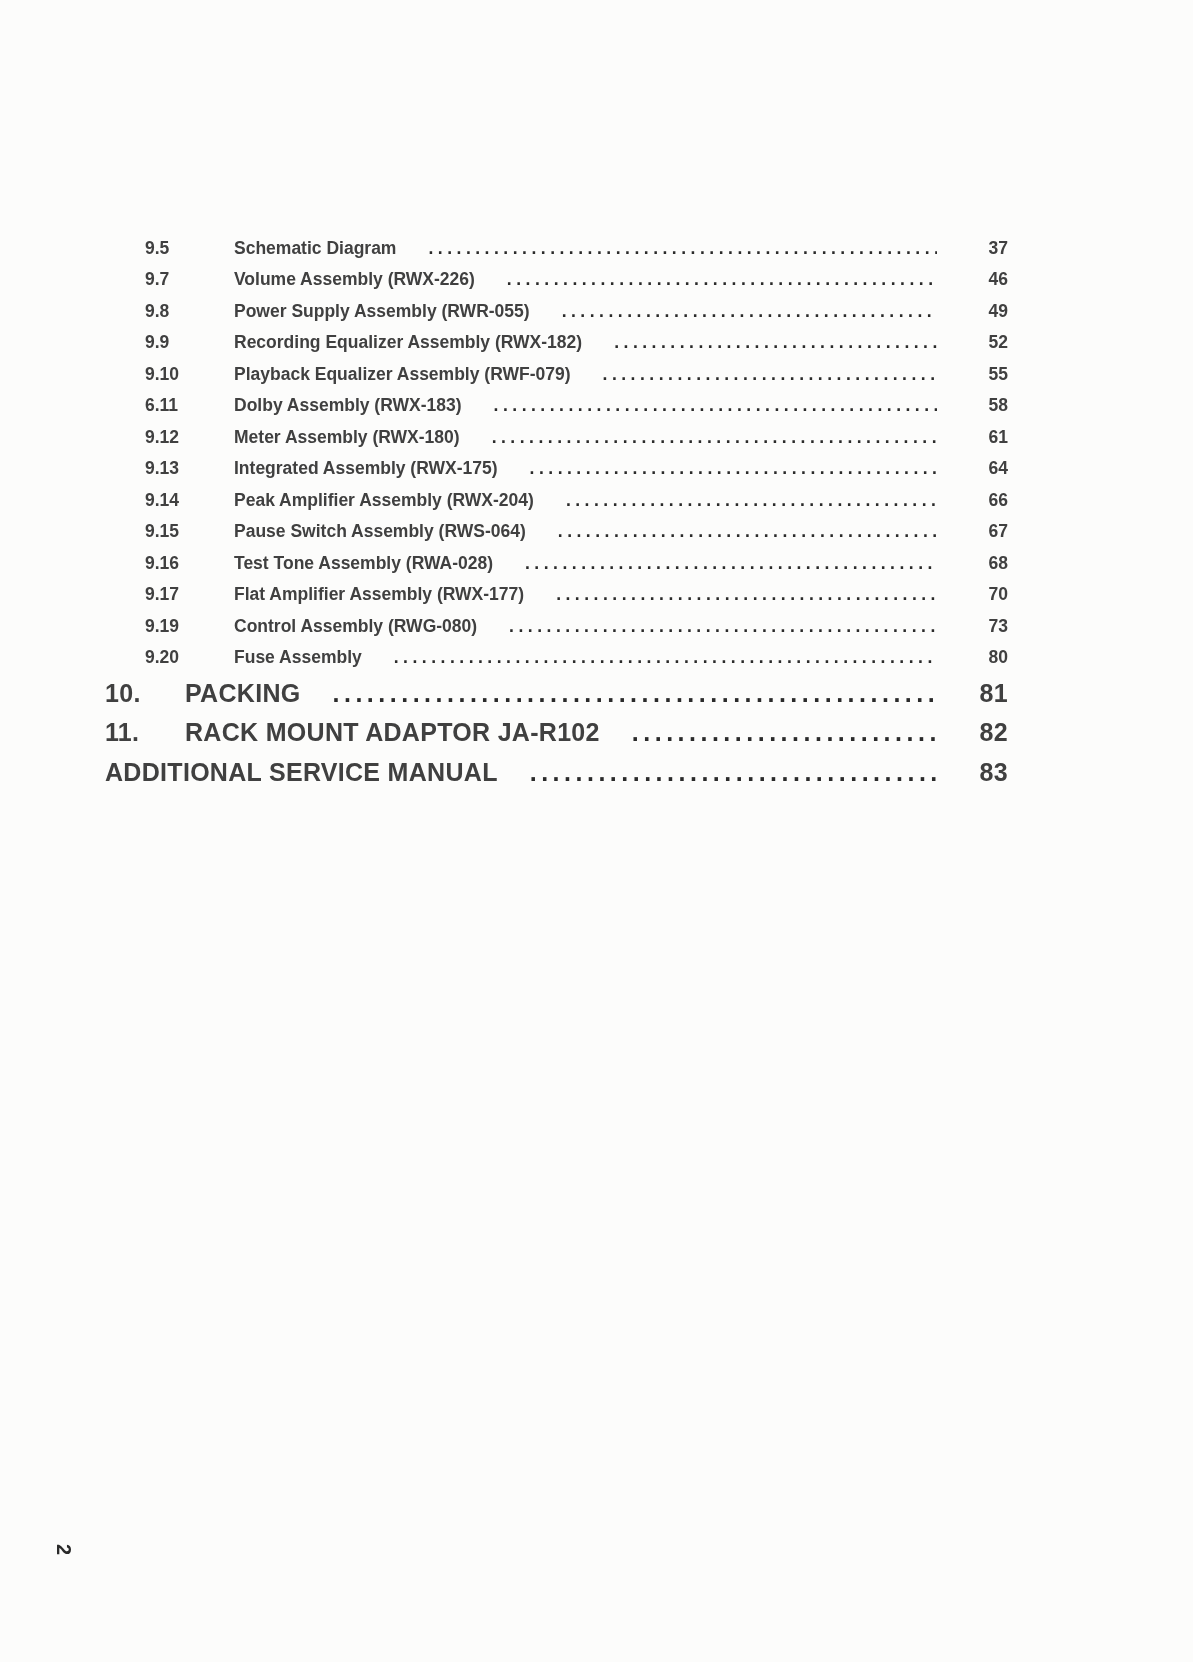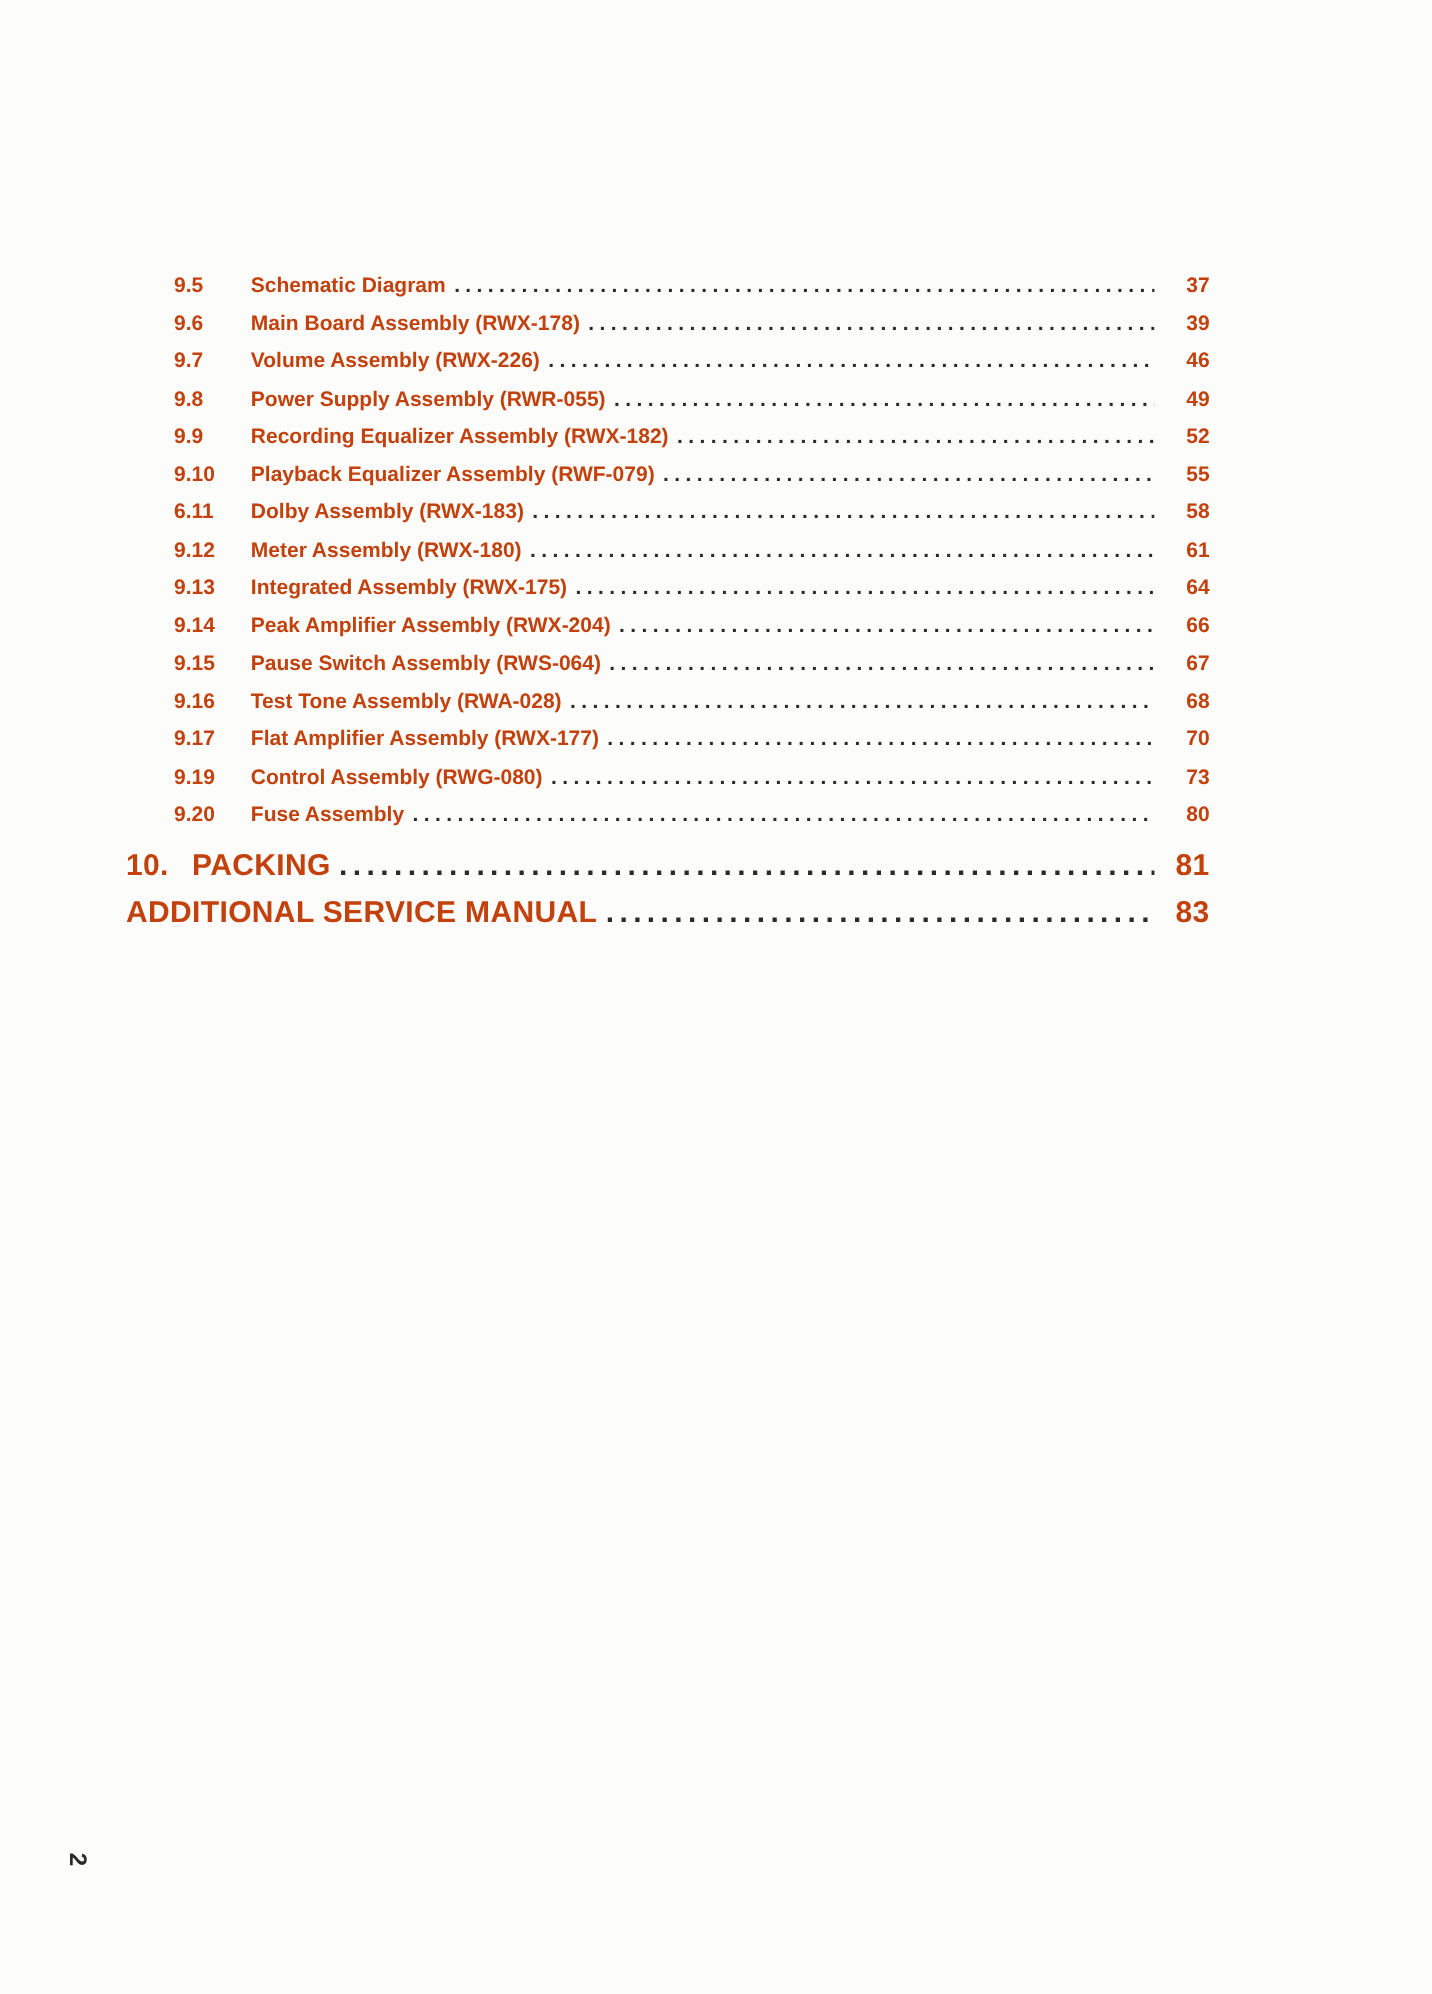--- a/index.html
+++ b/index.html
@@ -22,23 +22,24 @@
 
   .toc {
     position: absolute;
     left: 105px;
     top: 227px;
     width: 903px;
   }
 
   .toc-row {
     display: flex;
-    align-items: flex-start;
+    align-items: flex-end;
     font-weight: 700;
-    color: #c2410c;
+    color: #404040;
+    gap: 25px;
   }
 
   .toc-row.sub {
     height: 31.5px;
     font-size: 17.5px;
     padding-left: 40px;
   }
 
   .toc-row.main,
   .toc-row.top {
@@ -101,26 +102,20 @@
 <div class="page">
 
   <div class="toc" id="toc">
   <div class="toc-row sub">
     <span class="num">9.5</span>
     <span class="title">Schematic Diagram</span>
     <span class="leader"></span>
     <span class="pg">37</span>
   </div>
 
-  <div class="toc-row sub">
-    <span class="num">9.6</span>
-    <span class="title">Main Board Assembly (RWX-178)</span>
-    <span class="leader"></span>
-    <span class="pg">39</span>
-  </div>
 
   <div class="toc-row sub">
     <span class="num">9.7</span>
     <span class="title">Volume Assembly (RWX-226)</span>
     <span class="leader"></span>
     <span class="pg">46</span>
   </div>
 
   <div class="toc-row sub">
     <span class="num">9.8</span>
@@ -207,20 +202,26 @@
     <span class="pg">80</span>
   </div>
 
   <div class="toc-row main">
     <span class="num">10.</span>
     <span class="title">PACKING</span>
     <span class="leader"></span>
     <span class="pg">81</span>
   </div>
 
+  <div class="toc-row main">
+    <span class="num">11.</span>
+    <span class="title">RACK MOUNT ADAPTOR JA-R102</span>
+    <span class="leader"></span>
+    <span class="pg">82</span>
+  </div>
 
   <div class="toc-row top">
 
     <span class="title">ADDITIONAL SERVICE MANUAL</span>
     <span class="leader"></span>
     <span class="pg">83</span>
   </div>
 </div>
 
   <div class="page-number">2</div>

